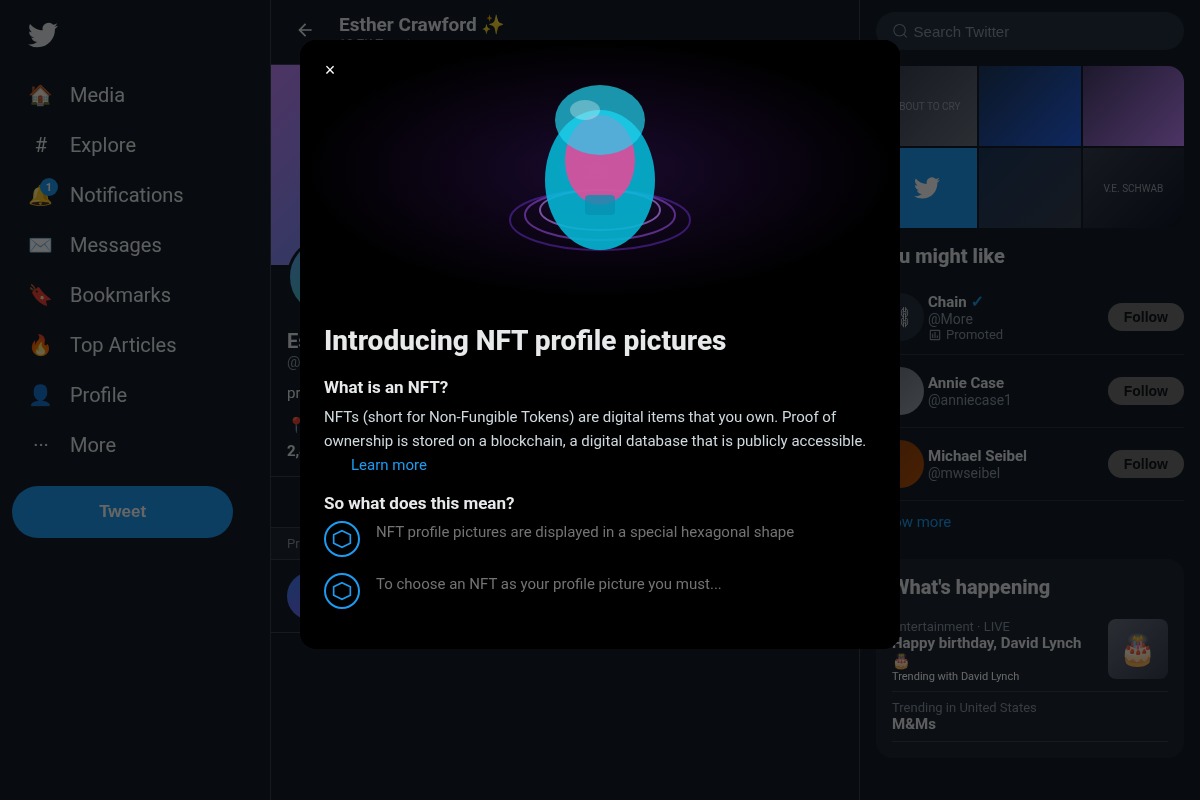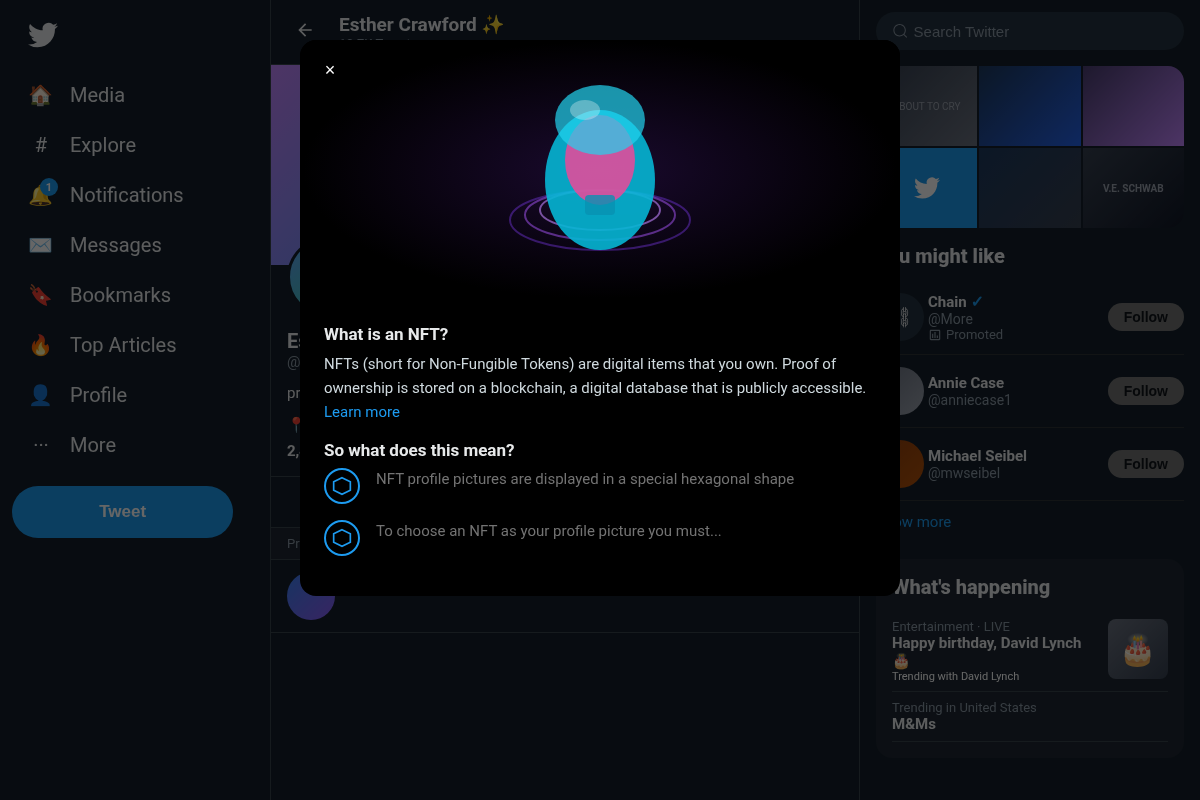--- a/index.html
+++ b/index.html
@@ -322,21 +322,21 @@
       cursor: pointer;
       display: flex;
       align-items: center;
       justify-content: center;
       z-index: 101;
     }
     .modal-body { padding: 24px; }
     .modal-title { font-size: 28px; font-weight: 800; margin-bottom: 20px; }
     .modal-section-title { font-size: 17px; font-weight: 700; margin-bottom: 8px; }
     .modal-text { font-size: 15px; color: #cfd9de; line-height: 1.6; margin-bottom: 16px; }
-    .modal-link { color: #1d9bf0; text-decoration: none; }
+    .modal-link { color: #1d9bf0; text-decoration: none; margin-left: 27px; }
     .modal-point {
       display: flex;
       align-items: flex-start;
       gap: 16px;
       margin-bottom: 16px;
     }
     .modal-point-icon {
       width: 36px; height: 36px;
       border-radius: 50%;
       border: 2px solid #1d9bf0;
@@ -469,21 +469,21 @@
       <span style="font-size:10px;padding:4px;">ABOUT TO CRY</span>
     </div>
     <div class="media-thumb"></div>
     <div class="media-thumb"></div>
     <div class="media-thumb">
       <svg width="32" height="26" viewBox="0 0 24 24" fill="white">
         <path d="M23.953 4.57a10 10 0 01-2.825.775 4.958 4.958 0 002.163-2.723c-.951.555-2.005.959-3.127 1.184a4.92 4.92 0 00-8.384 4.482C7.69 8.095 4.067 6.13 1.64 3.162a4.822 4.822 0 00-.666 2.475c0 1.71.87 3.213 2.188 4.096a4.904 4.904 0 01-2.228-.616v.06a4.923 4.923 0 003.946 4.827 4.996 4.996 0 01-2.212.085 4.936 4.936 0 004.604 3.417 9.867 9.867 0 01-6.102 2.105c-.39 0-.779-.023-1.17-.067a13.995 13.995 0 007.557 2.209c9.053 0 13.998-7.496 13.998-13.985 0-.21 0-.42-.015-.63A9.935 9.935 0 0024 4.59z"></path>
       </svg>
     </div>
     <div class="media-thumb"></div>
-    <div class="media-thumb" style="font-size:10px;color:#9ca3af;padding:4px;text-align:center;display:flex;align-items:center;justify-content:center;font-weight:bold;">
+    <div class="media-thumb" style="font-size:10px;color:#9ca3af;padding:4px;text-align:center;display:flex;align-items:center;justify-content:center;">
       <span>V.E. SCHWAB</span>
     </div>
   </div>
 
   <div class="section-title">You might like</div>
 
   <div class="suggestion-item">
     <div class="suggestion-avatar" style="background:#253341;display:flex;align-items:center;justify-content:center;">
       <span style="font-size:20px;">⛓</span>
     </div>
@@ -558,20 +558,21 @@
         <ellipse cx="110" cy="120" rx="35" ry="45" fill="#ec4899" opacity="0.85"></ellipse>
 
         <ellipse cx="110" cy="80" rx="45" ry="35" fill="#22d3ee" opacity="0.7"></ellipse>
 
         <ellipse cx="95" cy="70" rx="15" ry="10" fill="white" opacity="0.3"></ellipse>
 
         <rect x="95" y="155" width="30" height="20" rx="4" fill="#0891b2" opacity="0.8"></rect>
       </svg>
     </div>
     <div class="modal-body">
+      <div class="modal-title">Introducing NFT profile pictures</div>
 
       <div class="modal-section-title">What is an NFT?</div>
       <p class="modal-text">
         <span>NFTs (short for Non-Fungible Tokens) are digital items that you own. Proof of ownership is stored on a blockchain, a digital database that is publicly accessible.</span>
         <a class="modal-link" href="#">Learn more</a>
       </p>
 
       <div class="modal-section-title">So what does this mean?</div>
 
       <div class="modal-point">

